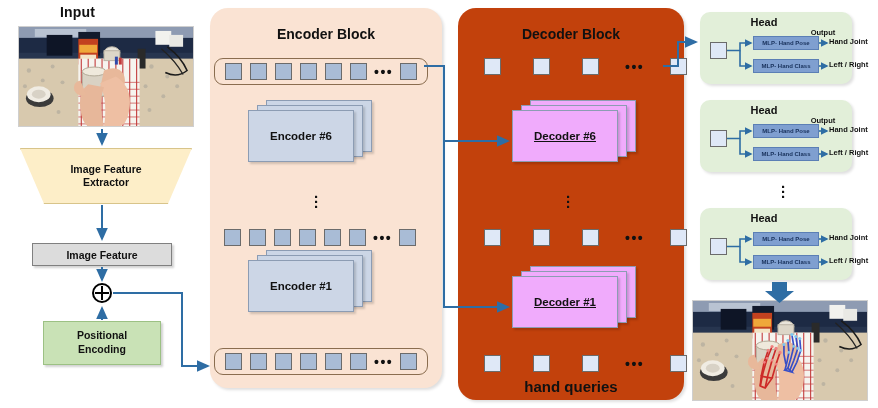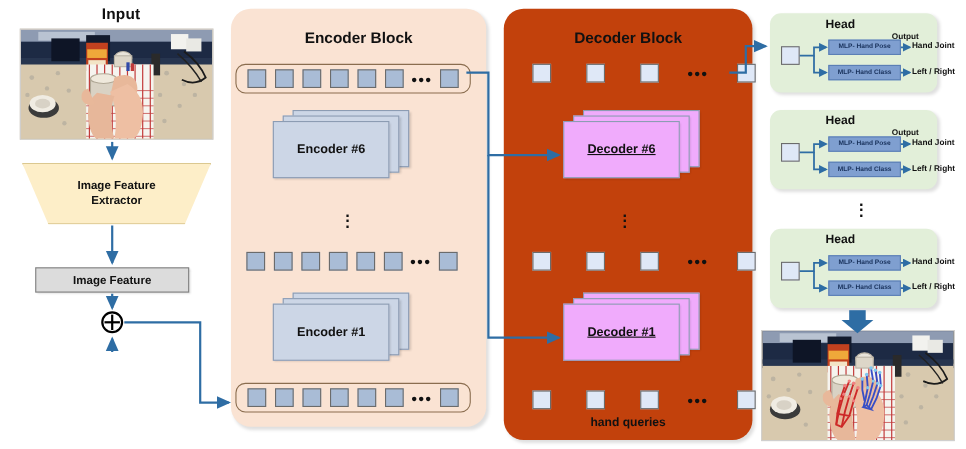--- a/index.html
+++ b/index.html
@@ -8,21 +8,21 @@
     background: #ffffff;
     font-family: "Liberation Sans", sans-serif;
     overflow: hidden;
   }
   #canvas { position: relative; width: 878px; height: 408px; }
 
   .lbl { position: absolute; font-weight: bold; color: #111; white-space: nowrap; }
 
   
   #input-title {
-    left: 60px; top: 4px; width: 100px; text-align: center;
+    left: 60px; top: 4px; width: 100px; 
     font-size: 14px; letter-spacing: .2px;
   }
   #input-photo {
     position: absolute; left: 18px; top: 26px; width: 176px; height: 101px;
     border: 1px solid #cfcfcf; overflow: hidden; background: #d9cdb8;
   }
   #output-photo {
     position: absolute; left: 692px; top: 300px; width: 176px; height: 101px;
     border: 1px solid #cfcfcf; overflow: hidden; background: #d9cdb8;
   }
@@ -108,21 +108,21 @@
              font-size: 11.5px; font-weight: bold; color: #111; }
 
   .vdots {
     position: absolute; font-size: 15px; font-weight: bold; color: #111;
     line-height: 5px; letter-spacing: 0; text-align: center; width: 10px;
   }
   .vdots span { display: block; }
 
   #hand-queries {
     position: absolute; left: 458px; top: 378px; width: 226px; text-align: center;
-    font-size: 11px; font-weight: bold; color: #111;
+    font-size: 15px; font-weight: bold; color: #111;
   }
 
   
   .head {
     position: absolute; width: 152px; height: 72px;
     background: #e2efd9; border-radius: 10px;
     box-shadow: 2px 2px 3px rgba(0,0,0,.13);
   }
   #head-1 { left: 700px; top: 12px; }
   #head-2 { left: 700px; top: 100px; }
@@ -239,20 +239,26 @@
     <span>
       <span>Image Feature</span><br>
       <span>Extractor</span>
     </span>
   </div>
 
   <div class="imgfeat">Image Feature</div>
 
   <div class="plus"></div>
 
+  <div class="posenc">
+    <span>
+      <span>Positional</span><br>
+      <span>Encoding</span>
+    </span>
+  </div>
 
   <div class="bigblock" id="encoder-block">
     <div class="blocktitle">Encoder Block</div>
   </div>
 
   <div class="tokrow boxed" style="left:214px; top:58px;">
     <div class="tok enc"></div>
     <div class="tok enc"></div>
     <div class="tok enc"></div>
     <div class="tok enc"></div>
@@ -278,21 +284,21 @@
     <div class="tok enc"></div>
     <div class="tok enc"></div>
     <div class="tok enc"></div>
     <div class="tok enc"></div>
     <div class="tok enc"></div>
     <div class="tok enc"></div>
     <div class="dots">•••</div>
     <div class="tok enc"></div>
   </div>
 
-  <div class="stack enc" style="left:248px; top:266px;padding-left:48px;">
+  <div class="stack enc" style="left:248px; top:250px;padding-left:48px;">
     <div class="card c3"></div>
     <div class="card c2"></div>
     <div class="card c1">Encoder #1</div>
   </div>
 
   <div class="tokrow boxed" style="left:214px; top:348px;">
     <div class="tok enc"></div>
     <div class="tok enc"></div>
     <div class="tok enc"></div>
     <div class="tok enc"></div>

